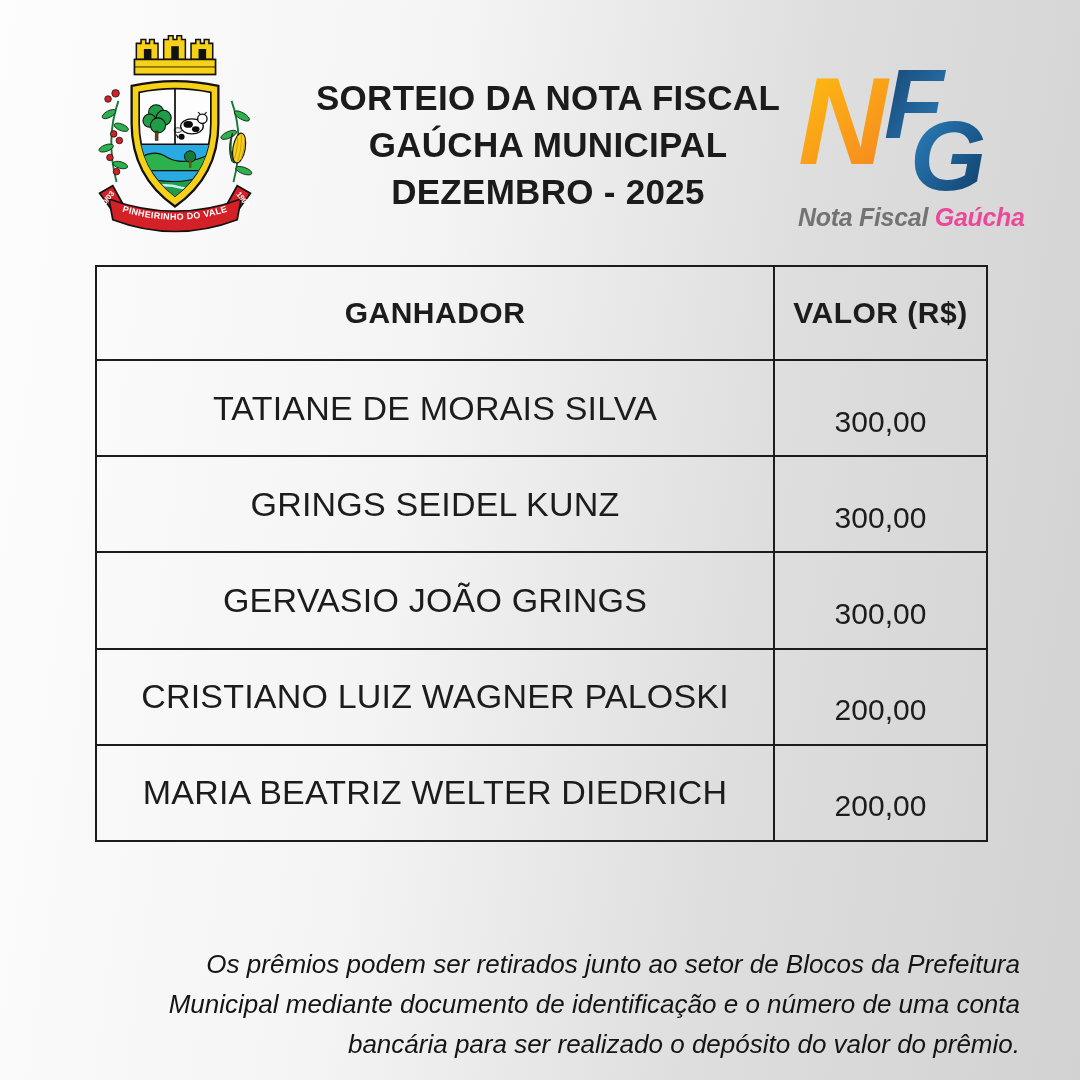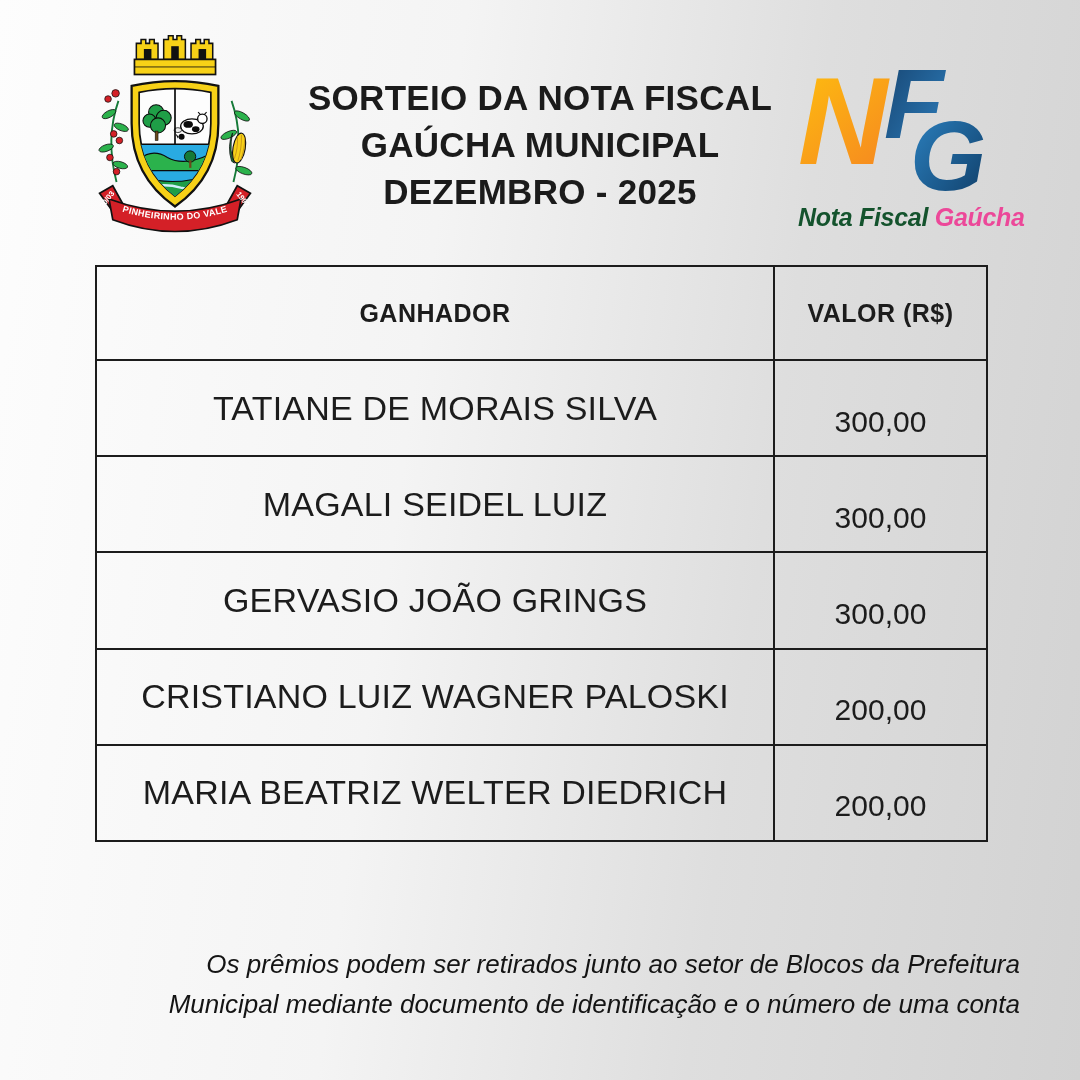--- a/index.html
+++ b/index.html
@@ -4,43 +4,43 @@
 <style>
   html,body { margin:0; padding:0; }
   body {
     width:1080px; height:1080px; overflow:hidden; position:relative;
     background: linear-gradient(98deg, #fdfdfd 0%, #f4f4f4 38%, #dedede 68%, #d2d2d2 100%);
     font-family: "Liberation Sans", sans-serif;
     color:#1b1b1b;
   }
   .crest { position:absolute; left:90px; top:33px; width:170px; height:215px; }
   .title {
-    position:absolute; left:250px; top:74px; width:580px;
+    position:absolute; left:258px; top:74px; width:580px;
     text-align:center; font-weight:700; font-size:35px; line-height:47px;
     letter-spacing:0.3px; color:#1b1b1b;
   }
   .title div { white-space:nowrap; }
   .nfg { position:absolute; left:798px; top:52px; width:225px; text-align:center; }
   .nfg-caption {
     font-weight:700; font-style:italic; font-size:25px; letter-spacing:-0.3px;
     margin-top:2px; white-space:nowrap;
   }
-  .nfg-caption .cap-orange { color:#14532d;font-style:italic; }
+  .nfg-caption .cap-orange { color:#737373;font-style:italic; }
   .nfg-caption .cap-blue   { color:#ec4899;text-align:center; }
   table.winners {
     position:absolute; left:95px; top:265px; width:891px; height:577px;
     border-collapse:collapse; table-layout:fixed;
   }
   table.winners th, table.winners td {
     border:2px solid #1c1c1c; text-align:center; vertical-align:middle;
     color:#1c1c1c; overflow:hidden;
   }
   table.winners thead tr { height:94px; }
   table.winners tbody tr { height:96px; }
-  table.winners th { font-size:25px; font-weight:700; letter-spacing:0.5px; }
+  table.winners th { font-size:30px; font-weight:700; letter-spacing:0.5px; }
   td.name-cell  { font-size:34px; font-weight:400; letter-spacing:0.2px; }
   td.value-cell { font-size:30px; font-weight:400; padding-top:28px; }
   .footer {
     position:absolute; left:60px; top:944px; width:960px; text-align:right;
     font-style:italic; font-size:26px; line-height:40px; color:#141414;
   }
   .footer div { white-space:nowrap; }
 </style>
 </head>
 <body>
@@ -179,34 +179,35 @@
       <th>GANHADOR</th>
       <th>VALOR (R$)</th>
     </tr>
   </thead>
   <tbody>
     <tr>
       <td class="name-cell">TATIANE DE MORAIS SILVA</td>
       <td class="value-cell">300,00</td>
     </tr>
     <tr>
-      <td class="name-cell">MAGALI SEIDEL LUIZ</td>
+      <td class="name-cell">GRINGS SEIDEL KUNZ</td>
       <td class="value-cell">300,00</td>
     </tr>
     <tr>
       <td class="name-cell">GERVASIO JOÃO GRINGS</td>
       <td class="value-cell">300,00</td>
     </tr>
     <tr>
       <td class="name-cell">CRISTIANO LUIZ WAGNER PALOSKI</td>
       <td class="value-cell">200,00</td>
     </tr>
     <tr>
       <td class="name-cell">MARIA BEATRIZ WELTER DIEDRICH</td>
       <td class="value-cell">200,00</td>
     </tr>
   </tbody>
 </table>
 
 <div class="footer">
   <div>Os prêmios podem ser retirados junto ao setor de Blocos da Prefeitura</div>
   <div>Municipal mediante documento de identificação e o número de uma conta</div>
+  <div>bancária para ser realizado o depósito do valor do prêmio.</div>
 </div>
 
 </body></html>

